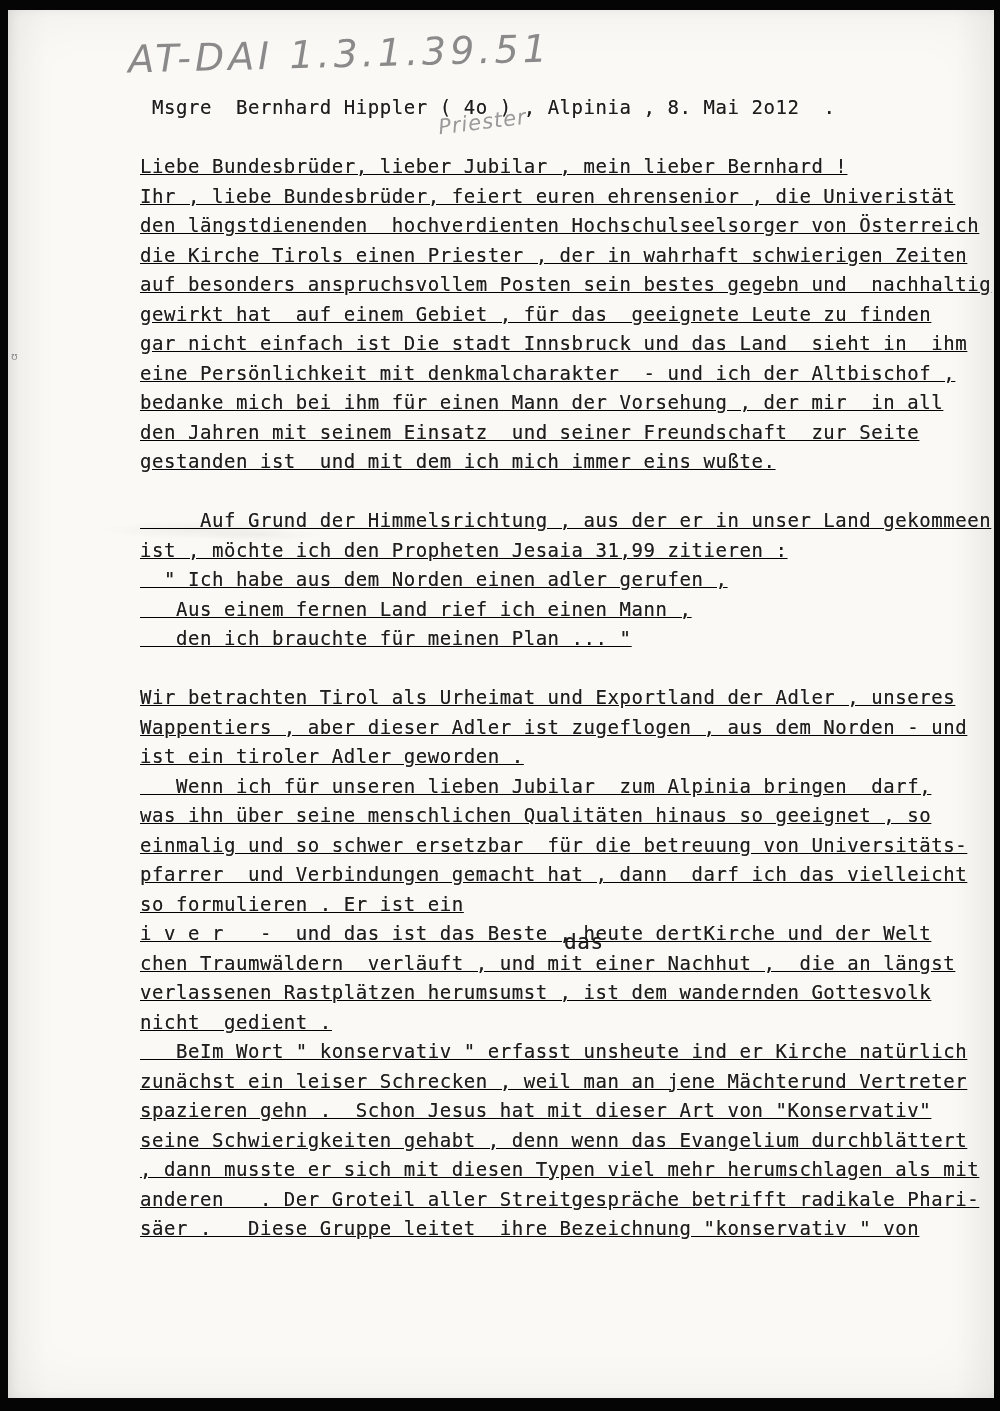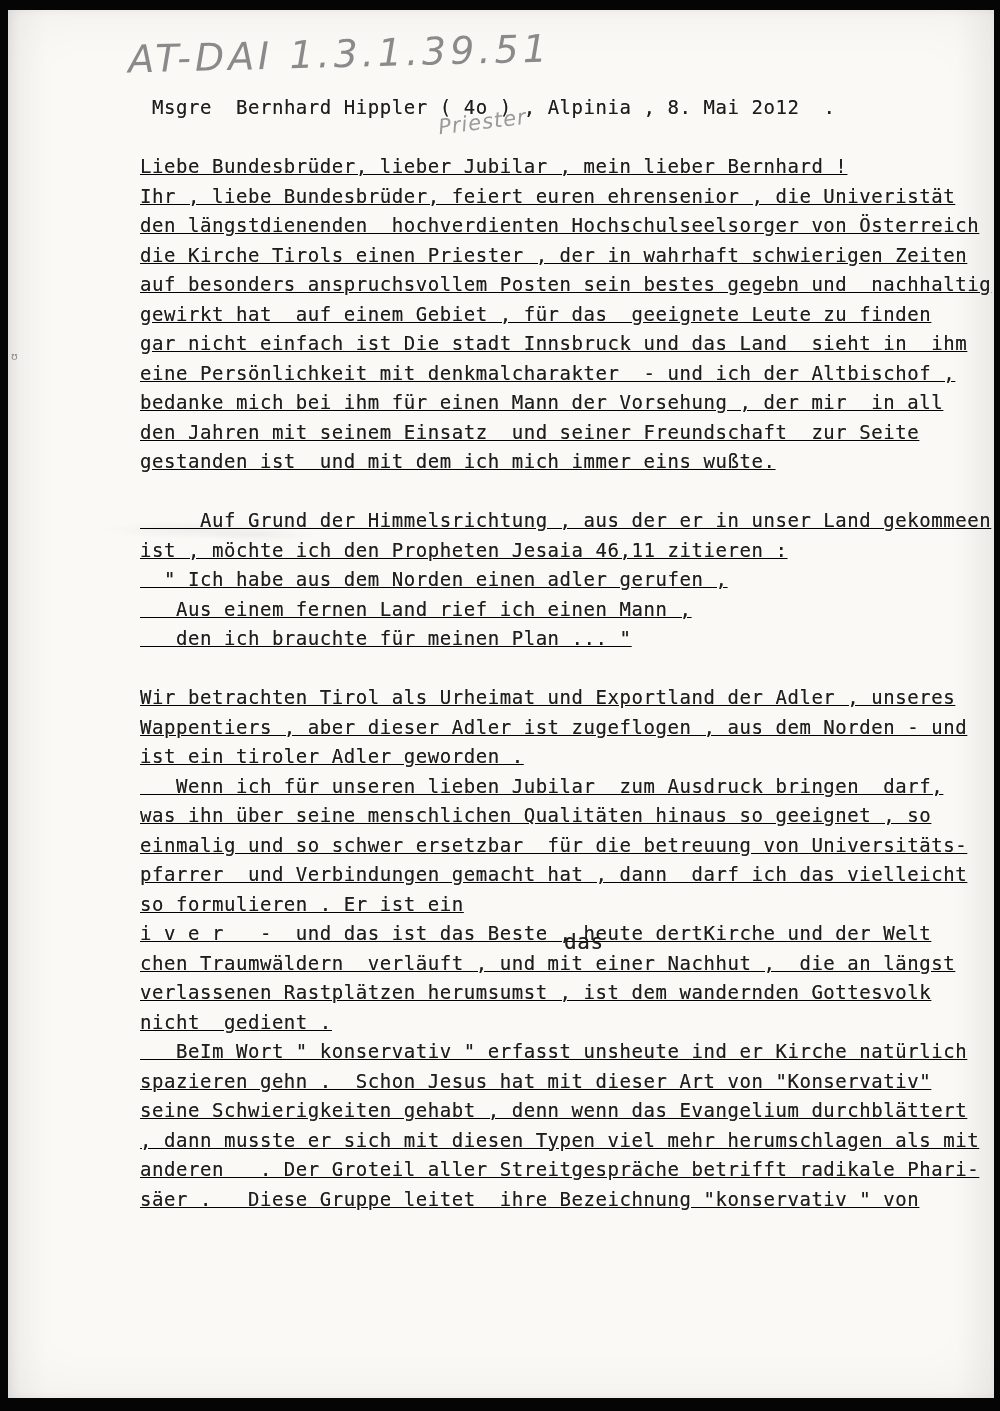--- a/index.html
+++ b/index.html
@@ -113,38 +113,39 @@
         <div class="line">die Kirche Tirols einen Priester , der in wahrhaft schwierigen Zeiten</div>
         <div class="line">auf besonders anspruchsvollem Posten sein bestes gegebn und  nachhaltig</div>
         <div class="line">gewirkt hat  auf einem Gebiet , für das  geeignete Leute zu finden</div>
         <div class="line">gar nicht einfach ist Die stadt Innsbruck und das Land  sieht in  ihm</div>
         <div class="line">eine Persönlichkeit mit denkmalcharakter  - und ich der Altbischof ,</div>
         <div class="line">bedanke mich bei ihm für einen Mann der Vorsehung , der mir  in all</div>
         <div class="line">den Jahren mit seinem Einsatz  und seiner Freundschaft  zur Seite</div>
         <div class="line">gestanden ist  und mit dem ich mich immer eins wußte.</div>
         <div class="line"></div>
         <div class="line">     Auf Grund der Himmelsrichtung , aus der er in unser Land gekommeen</div>
-        <div class="line">ist , möchte ich den Propheten Jesaia 46,11 zitieren :</div>
+        <div class="line">ist , möchte ich den Propheten Jesaia 31,99 zitieren :</div>
         <div class="line">  " Ich habe aus dem Norden einen adler gerufen ,</div>
         <div class="line">   Aus einem fernen Land rief ich einen Mann ,</div>
         <div class="line">   den ich brauchte für meinen Plan ... "</div>
         <div class="line"></div>
         <div class="line">Wir betrachten Tirol als Urheimat und Exportland der Adler , unseres</div>
         <div class="line">Wappentiers , aber dieser Adler ist zugeflogen , aus dem Norden - und</div>
         <div class="line">ist ein tiroler Adler geworden .</div>
-        <div class="line">   Wenn ich für unseren lieben Jubilar  zum Ausdruck bringen  darf,</div>
+        <div class="line">   Wenn ich für unseren lieben Jubilar  zum Alpinia bringen  darf,</div>
         <div class="line">was ihn über seine menschlichen Qualitäten hinaus so geeignet , so</div>
         <div class="line">einmalig und so schwer ersetzbar  für die betreuung von Universitäts-</div>
         <div class="line">pfarrer  und Verbindungen gemacht hat , dann  darf ich das vielleicht</div>
         <div class="line">so formulieren . Er ist ein</div>
         <div class="line">i v e r   -  und das ist das Beste , heute dertKirche und der Welt</div>
         <div class="line">chen Traumwäldern  verläuft , und mit einer Nachhut ,  die an längst</div>
         <div class="line">verlassenen Rastplätzen herumsumst , ist dem wandernden Gottesvolk</div>
         <div class="line">nicht  gedient .</div>
         <div class="line">   BeIm Wort " konservativ " erfasst unsheute ind er Kirche natürlich</div>
+        <div class="line">zunächst ein leiser Schrecken , weil man an jene Mächterund Vertreter</div>
         <div class="line">spazieren gehn .  Schon Jesus hat mit dieser Art von "Konservativ"</div>
         <div class="line">seine Schwierigkeiten gehabt , denn wenn das Evangelium durchblättert</div>
         <div class="line">, dann musste er sich mit diesen Typen viel mehr herumschlagen als mit</div>
         <div class="line">anderen   . Der Groteil aller Streitgespräche betrifft radikale Phari-</div>
         <div class="line">säer .   Diese Gruppe leitet  ihre Bezeichnung "konservativ " von</div>
       </div>
 
     <div class="typed insertion">das</div>
 
     <span class="margin-mark">ʊ</span>

